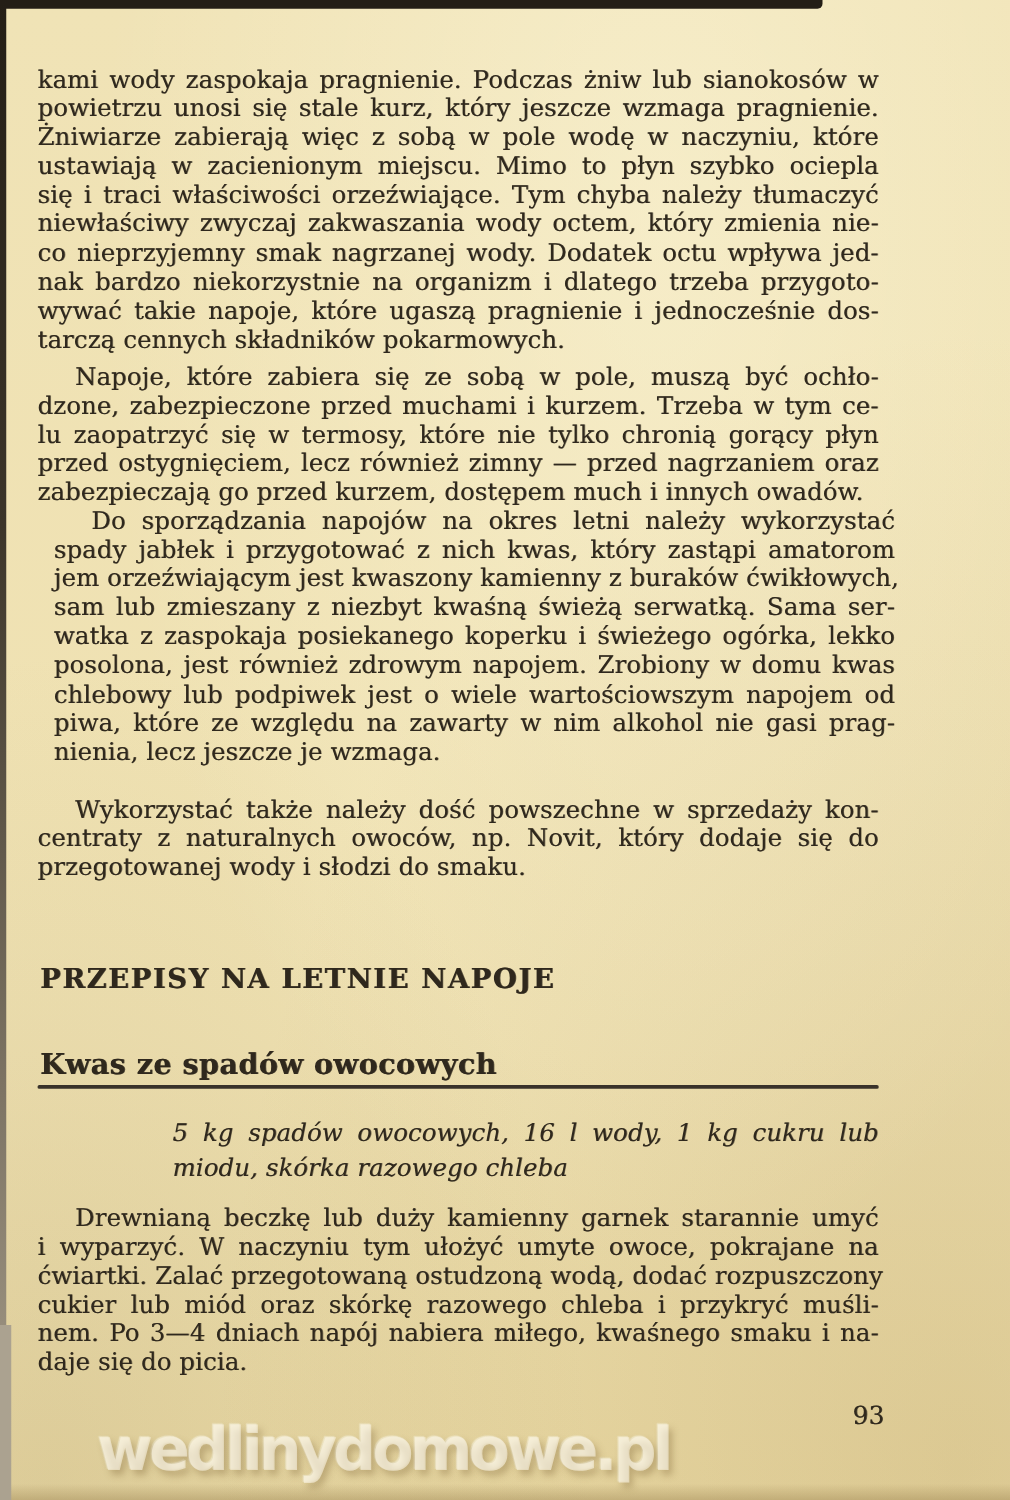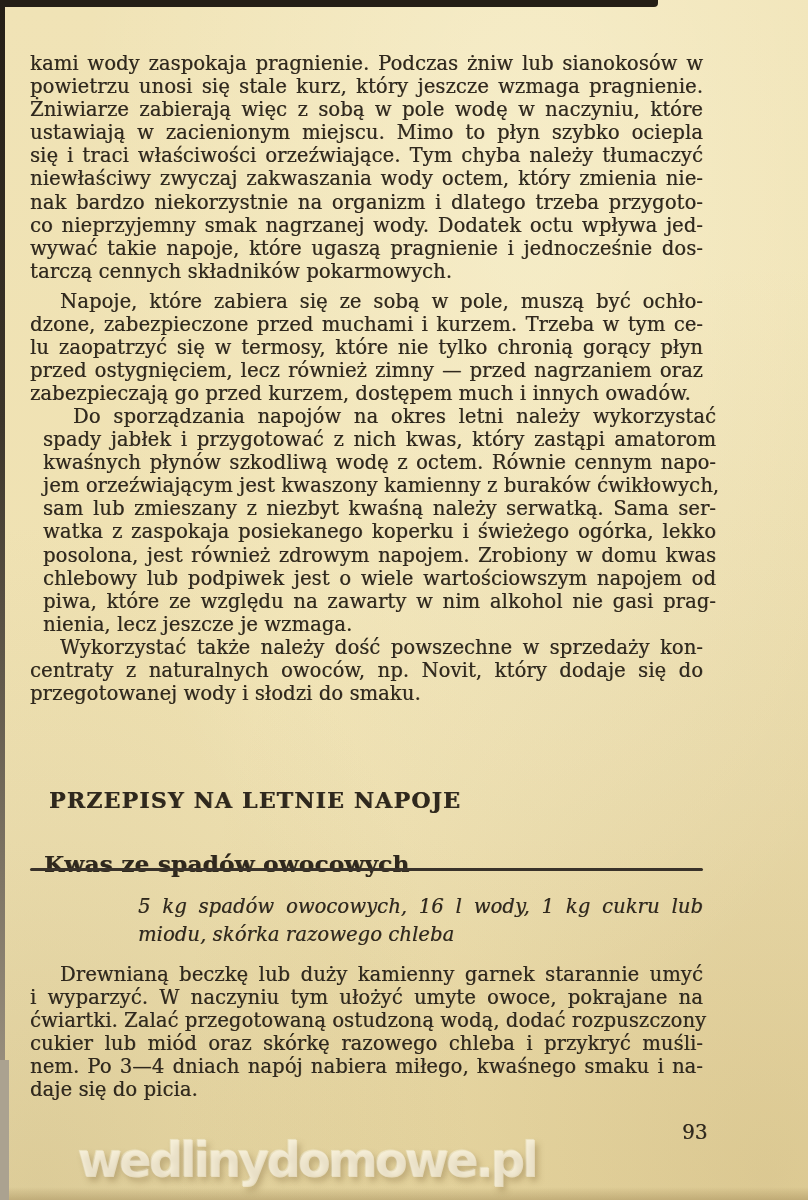--- a/index.html
+++ b/index.html
@@ -44,26 +44,26 @@
     white-space: nowrap;
     text-align: justify;
     text-align-last: justify;
     letter-spacing: 0.1px;
     text-shadow: 0.5px 0 0 rgba(47,40,29,0.55);
   }
   .line.para-end { text-align-last: left; }
   .line.indent { text-indent: 30px; }
 
   .h1 {
-    position: absolute; left: 2px; top: 770px; margin: 17px;
+    position: absolute; left: 2px; top: 770px; margin: 0;
     font-size: 22px; font-weight: bold; letter-spacing: 1.2px;
     text-shadow: 0.6px 0 0 rgba(40,33,23,0.7);
   }
   .h2 {
-    position: absolute; left: 2px; top: 838px; margin: 12px;
+    position: absolute; left: 2px; top: 838px; margin: 0;
     font-size: 23px; font-weight: bold; letter-spacing: 0.3px;
     text-shadow: 0.6px 0 0 rgba(40,33,23,0.7);
   }
   .rule { position: absolute; left: 0; top: 868px; width: 673px; height: 3px;
     background: #39322a; border-radius: 2px; }
 
   .ingredients { position: absolute; left: 108px; top: 893px; width: 565px; font-style: italic; }
   .ingredients .line { line-height: 28px; height: 28px; }
 
   .watermark {
@@ -91,38 +91,37 @@
   <div class="edge-bottom"></div>
 
   <div class="col">
     <div class="para p1">
         <div class="line">kami wody zaspokaja pragnienie. Podczas żniw lub sianokosów w</div>
         <div class="line">powietrzu unosi się stale kurz, który jeszcze wzmaga pragnienie.</div>
         <div class="line">Żniwiarze zabierają więc z sobą w pole wodę w naczyniu, które</div>
         <div class="line">ustawiają w zacienionym miejscu. Mimo to płyn szybko ociepla</div>
         <div class="line">się i traci właściwości orzeźwiające. Tym chyba należy tłumaczyć</div>
         <div class="line">niewłaściwy zwyczaj zakwaszania wody octem, który zmienia nie-</div>
+        <div class="line">co nieprzyjemny smak nagrzanej wody. Dodatek octu wpływa jed-</div>
         <div class="line">nak bardzo niekorzystnie na organizm i dlatego trzeba przygoto-</div>
-        <div class="line">co nieprzyjemny smak nagrzanej wody. Dodatek octu wpływa jed-</div>
         <div class="line">wywać takie napoje, które ugaszą pragnienie i jednocześnie dos-</div>
         <div class="line para-end">tarczą cennych składników pokarmowych.</div>
       </div>
     <div class="para p2">
         <div class="line indent">Napoje, które zabiera się ze sobą w pole, muszą być ochło-</div>
         <div class="line">dzone, zabezpieczone przed muchami i kurzem. Trzeba w tym ce-</div>
         <div class="line">lu zaopatrzyć się w termosy, które nie tylko chronią gorący płyn</div>
         <div class="line">przed ostygnięciem, lecz również zimny — przed nagrzaniem oraz</div>
         <div class="line para-end">zabezpieczają go przed kurzem, dostępem much i innych owadów.</div>
       </div>
     <div class="para p3">
         <div class="line indent">Do sporządzania napojów na okres letni należy wykorzystać</div>
         <div class="line">spady jabłek i przygotować z nich kwas, który zastąpi amatorom</div>
-        <div class="line">kwaśnych płynów szkodliwą wodę z octem. Równie cennym napo-</div>
         <div class="line">jem orzeźwiającym jest kwaszony kamienny z buraków ćwikłowych,</div>
-        <div class="line">sam lub zmieszany z niezbyt kwaśną należy serwatką. Sama ser-</div>
+        <div class="line">sam lub zmieszany z niezbyt kwaśną świeżą serwatką. Sama ser-</div>
         <div class="line">watka z zaspokaja posiekanego koperku i świeżego ogórka, lekko</div>
         <div class="line">posolona, jest również zdrowym napojem. Zrobiony w domu kwas</div>
         <div class="line">chlebowy lub podpiwek jest o wiele wartościowszym napojem od</div>
         <div class="line">piwa, które ze względu na zawarty w nim alkohol nie gasi prag-</div>
         <div class="line para-end">nienia, lecz jeszcze je wzmaga.</div>
       </div>
     <div class="para p4">
         <div class="line indent">Wykorzystać także należy dość powszechne w sprzedaży kon-</div>
         <div class="line">centraty z naturalnych owoców, np. Novit, który dodaje się do</div>
         <div class="line para-end">przegotowanej wody i słodzi do smaku.</div>

